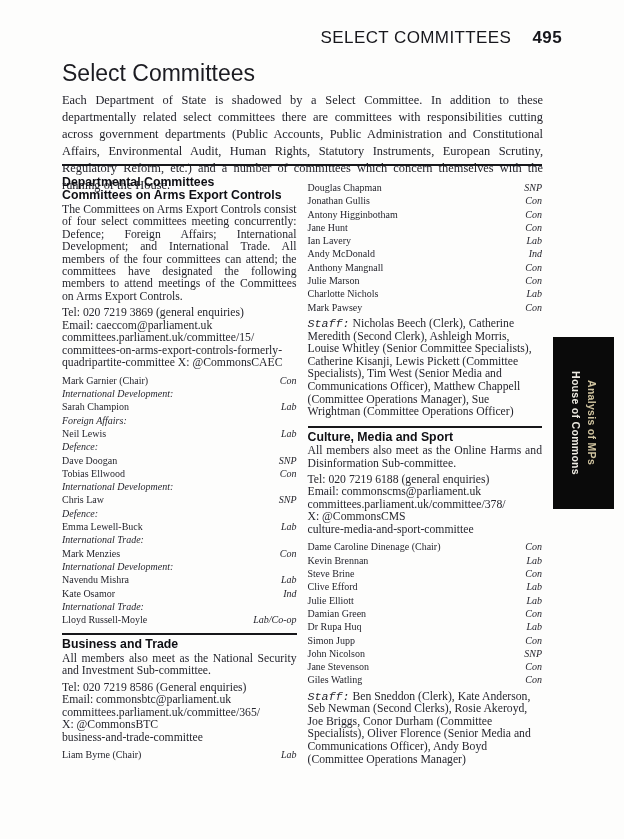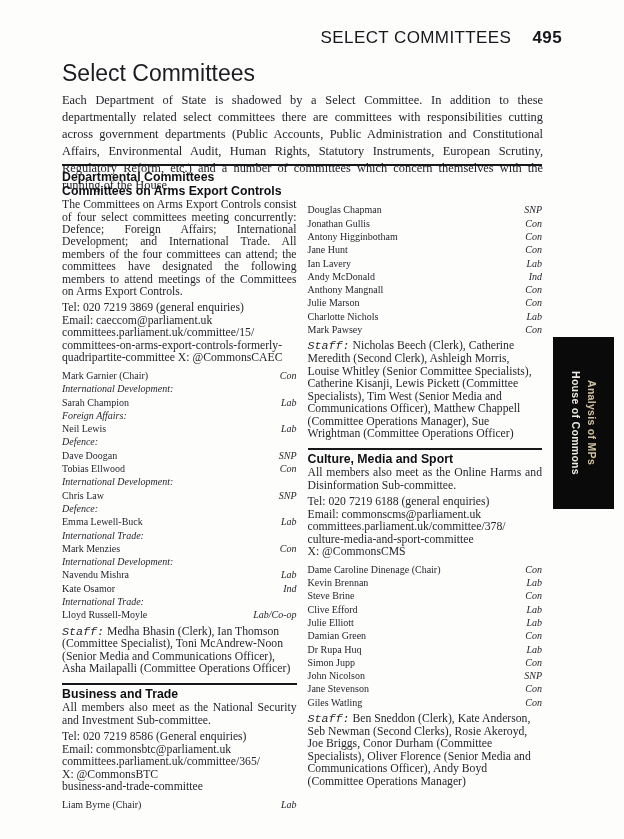--- a/index.html
+++ b/index.html
@@ -207,21 +207,20 @@
 
           </div>
 
           <div class="m-row">
 
             <span class="m-name">Lloyd Russell-Moyle</span>
             <span class="m-party">Lab/Co-op</span>
           </div>
         </div>
 
-      <p class="staff"><span class="staff-label">Staff:</span><span> Medha Bhasin (Clerk), Ian Thomson (Committee Specialist), Toni McAndrew-Noon (Senior Media and Communications Officer), Asha Mailapalli (Committee Operations Officer)</span></p>
 
       <div class="rule"></div>
 
       <div class="h-sans">Business and Trade</div>
       <p class="body-just">All members also meet as the National Security and Investment Sub-committee.</p>
       <div class="tel">Tel: 020 7219 8586 (General enquiries)</div>
 
       <div class="contact">
 
           <div class="contact-line">Email: commonsbtc@parliament.uk</div>
@@ -314,23 +313,23 @@
       <div class="h-sans">Culture, Media and Sport</div>
       <p class="body-just">All members also meet as the Online Harms and Disinformation Sub-committee.</p>
       <div class="tel">Tel: 020 7219 6188 (general enquiries)</div>
 
       <div class="contact">
 
           <div class="contact-line">Email: commonscms@parliament.uk</div>
 
           <div class="contact-line">committees.parliament.uk/committee/378/</div>
 
+          <div class="contact-line">X: @CommonsCMS</div>
+
           <div class="contact-line">culture-media-and-sport-committee</div>
-
-          <div class="contact-line">X: @CommonsCMS</div>
         </div>
 
       <div class="rows">
 
           <div class="m-row">
 
             <span class="m-name">Dame Caroline Dinenage (Chair)</span>
             <span class="m-party">Con</span>
           </div>
 

